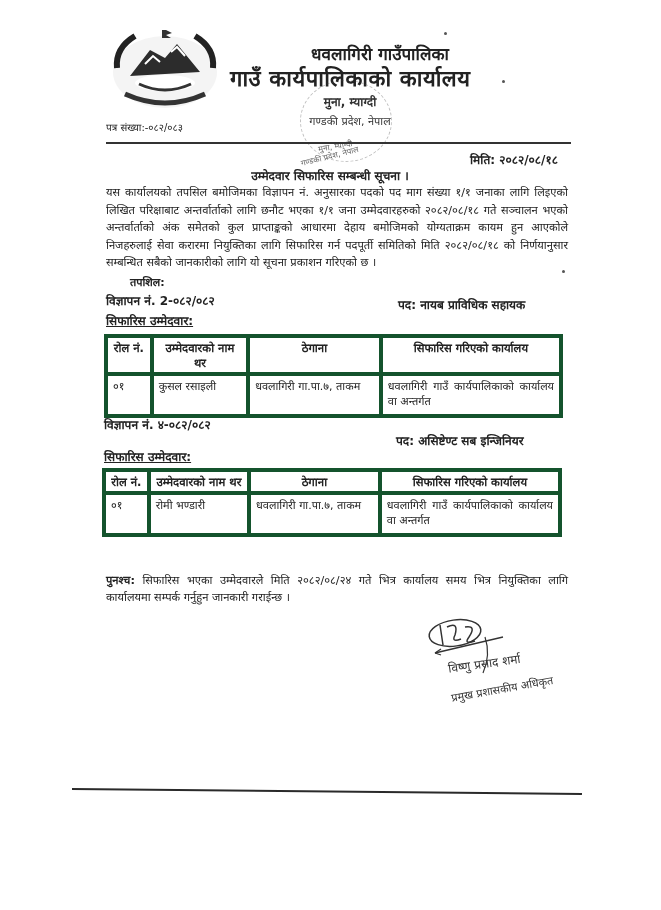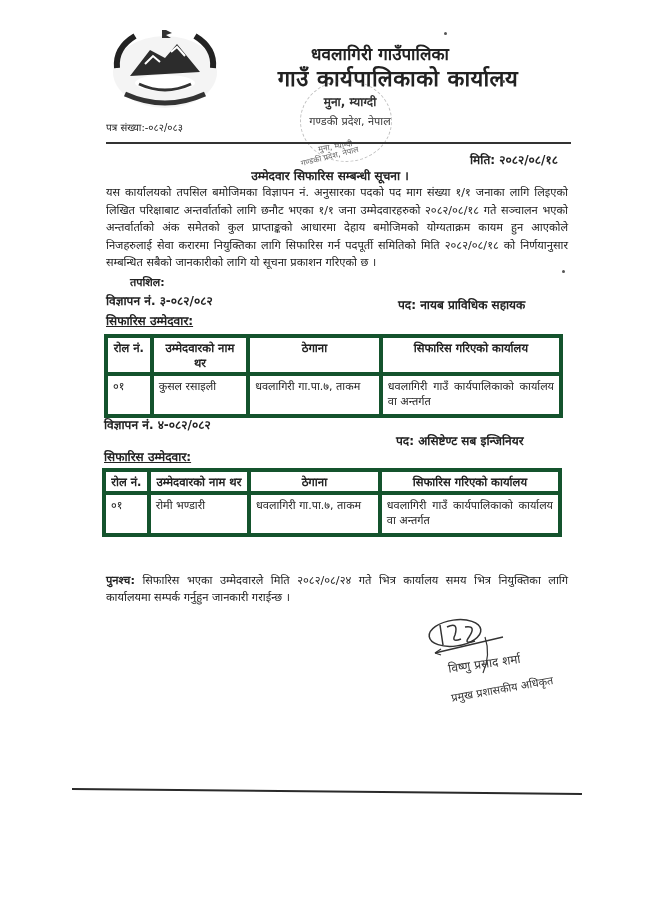--- a/index.html
+++ b/index.html
@@ -3,21 +3,21 @@
   <meta charset="utf-8">
   <style>
     html, body { margin: 0; padding: 0; }
     body {
       width: 661px; height: 910px; background: #ffffff; position: relative; overflow: hidden;
       font-family: "DejaVu Sans", sans-serif; color: #1a1a1a;
     }
     .abs { position: absolute; }
     .logo { left: 105px; top: 28px; width: 120px; height: 82px; }
     .hdr1 { left: 260px; top: 42px; width: 240px; text-align: center; font-size: 17px; font-weight: bold; color: #222; }
-    .hdr2 { left: 248px; top: 62px; width: 300px; text-align: center; font-size: 22px; font-weight: bold; color: #222; letter-spacing: 0.5px; }
+    .hdr2 { left: 230px; top: 62px; width: 300px; font-size: 22px; font-weight: bold; color: #222; letter-spacing: 0.5px; }
     .hdr3 { left: 300px; top: 93px; width: 100px; text-align: center; font-size: 12px; font-weight: bold; color: #333; }
     .hdr4 { left: 290px; top: 113px; width: 120px; text-align: center; font-size: 11px; color: #333; }
     .seal {
       left: 300px; top: 80px; width: 90px; height: 80px; border-radius: 50%;
       border: 1px dashed rgba(80,80,80,0.35);
     }
     .seal-txt1 { left: 318px; top: 140px; font-size: 8px; color: #666; transform: rotate(-10deg); }
     .seal-txt2 { left: 300px; top: 150px; font-size: 8px; color: #666; transform: rotate(-14deg); }
     .ref { left: 106px; top: 120px; font-size: 10px; color: #222; }
     .hline { left: 106px; top: 142px; width: 465px; height: 2px; background: #333; }
@@ -77,21 +77,21 @@
 <div class="abs speck" style="left:502px; top:80px;"></div>
 
 <div class="abs date">मिति: २०८२/०८/१८</div>
 <div class="abs subject">उम्मेदवार सिफारिस सम्बन्धी सूचना ।</div>
 
 <div class="abs body-text">यस कार्यालयको तपसिल बमोजिमका विज्ञापन नं. अनुसारका पदको पद माग संख्या १/१ जनाका लागि लिइएको लिखित परिक्षाबाट अन्तर्वार्ताको लागि छनौट भएका १/१ जना उम्मेदवारहरुको २०८२/०८/१८ गते सञ्चालन भएको अन्तर्वार्ताको अंक समेतको कुल प्राप्ताङ्कको आधारमा देहाय बमोजिमको योग्यताक्रम कायम हुन आएकोले निजहरुलाई सेवा करारमा नियुक्तिका लागि सिफारिस गर्न पदपूर्ती समितिको मिति २०८२/०८/१८ को निर्णयानुसार सम्बन्धित सबैको जानकारीको लागि यो सूचना प्रकाशन गरिएको छ ।</div>
 <div class="abs speck" style="left:562px; top:270px;"></div>
 
 <div class="abs tapasil">तपशिल:</div>
 
-<div class="abs vig" style="left:106px; top:292px;">विज्ञापन नं. ३-०८२/०८२</div>
+<div class="abs vig" style="left:106px; top:292px;">विज्ञापन नं. 2-०८२/०८२</div>
 <div class="abs pad" style="left:398px; top:296px;">पद: नायब प्राविधिक सहायक</div>
 <div class="abs sifaris" style="left:106px; top:312px;">सिफारिस उम्मेदवार:</div>
 
 <table class="cand" style="left:104px; top:334px; width:459px;">
   <colgroup>
     <col style="width:46px">
       <col style="width:97px">
       <col style="width:134px">
       <col style="width:182px">
   </colgroup>

